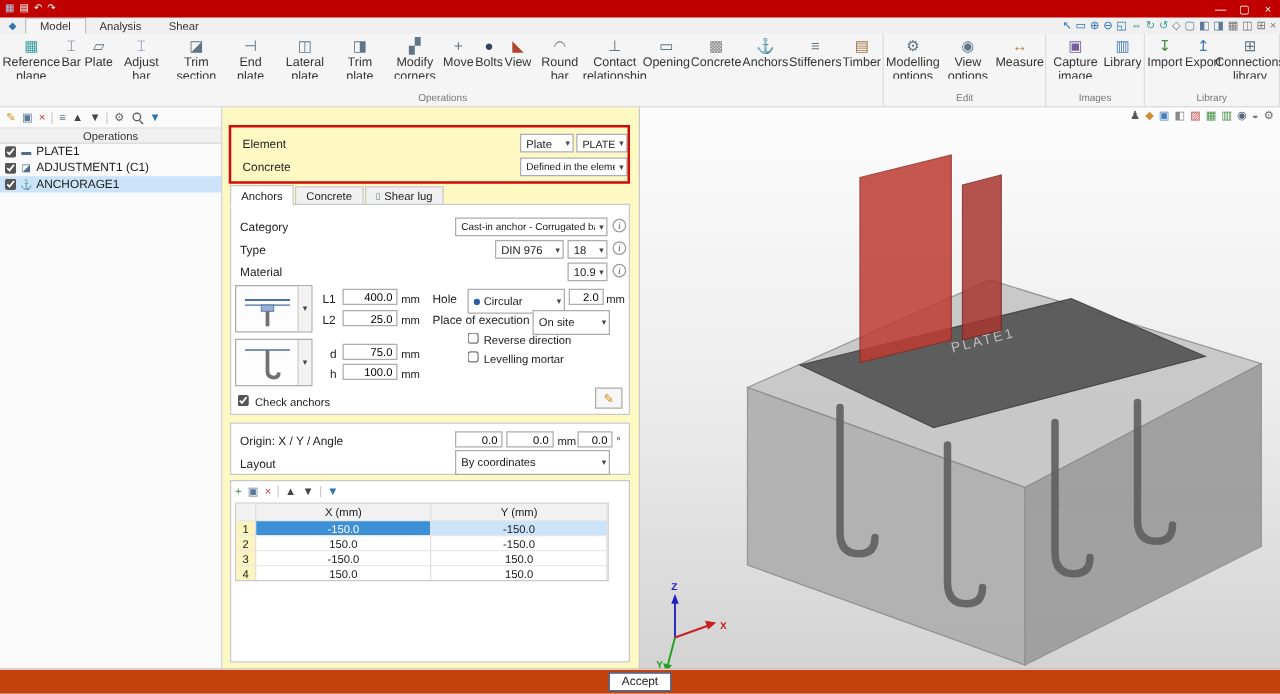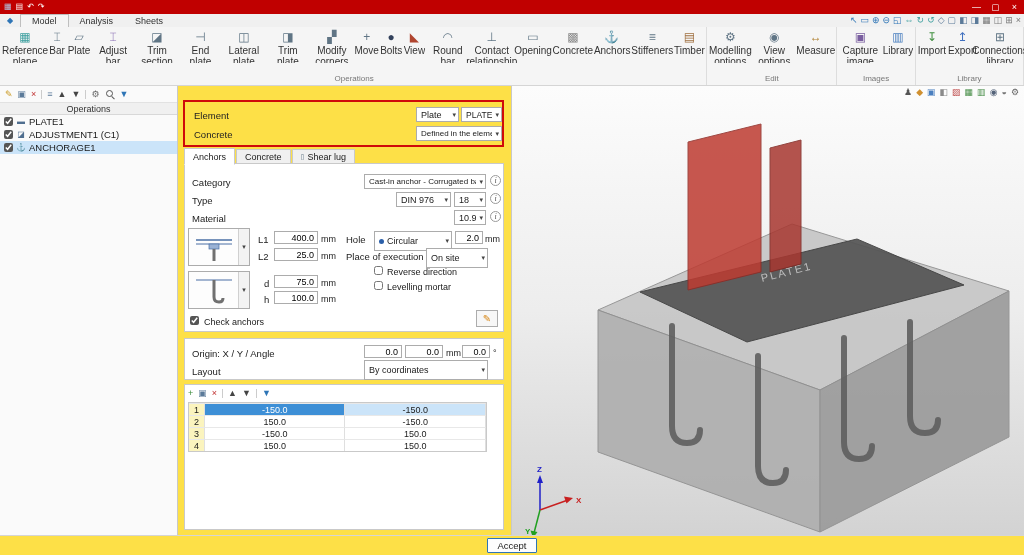--- a/index.html
+++ b/index.html
@@ -36,21 +36,21 @@
   #ops-panel{position:absolute;left:0;top:86px;width:178px;height:449px;background:#FAFAFA;border-right:1px solid #C8C8C8}
   #ops-toolbar{display:flex;align-items:center;gap:5px;padding:2px 5px;height:16px}
   .sep{width:1px;height:9px;background:#CCC;display:inline-block}
   #ops-header{height:13px;background:#F0F0F0;border-top:1px solid #E2E2E2;border-bottom:1px solid #D8D8D8;font-size:9px;color:#333;display:flex;align-items:center;justify-content:center}
   .tree-item{display:flex;align-items:center;gap:3px;height:13px;padding-left:4px;font-size:9.5px}
   .tree-item.selected{background:#CBE4F9}
   .tree-icon{font-size:8px;width:10px;text-align:center;line-height:1}
   input[type=checkbox]{width:9px;height:9px;margin:0;accent-color:#555}
 
   
-  #prop-panel{position:absolute;left:178px;top:86px;width:334px;height:449px;background:#fde047;border-right:1px solid #C8C8C8}
+  #prop-panel{position:absolute;left:178px;top:86px;width:334px;height:449px;background:#fef9c3;border-right:1px solid #C8C8C8}
   .lbl{position:absolute;font-size:9.5px;color:#222;white-space:nowrap}
   .combo{position:absolute;height:15px;border:1px solid #ACACAC;background:#fff;display:flex;align-items:center;font-size:9px;padding:0 2px 0 4px;overflow:hidden;white-space:nowrap}
   .combo::after{content:"▾";margin-left:auto;font-size:7px;color:#444;padding-left:3px}
   .combo-sm{height:20px}
   .combo span{overflow:hidden;white-space:nowrap}
   .inp{position:absolute;height:13px;border:1px solid #ACACAC;font-size:9px;text-align:right;padding:0 3px;font-family:"Liberation Sans",sans-serif;background:#fff}
   .unit{position:absolute;font-size:9px;color:#222}
   .info{position:absolute;width:11px;height:11px;border:1px solid #9A9A9A;border-radius:50%;font-size:8px;color:#555;display:flex;align-items:center;justify-content:center;font-family:"Liberation Serif",serif;font-style:italic}
   .info::before{content:"i"}
   .groupbox{position:absolute;border:1px solid #C9C9C9;background:#fff}
@@ -83,21 +83,21 @@
   .cell-sel-sub{background:#CBE4F9}
   .shape-magnifier{position:relative;width:10px;height:10px;display:inline-block}
   .shape-magnifier::before{content:"";position:absolute;left:1px;top:1px;width:5px;height:5px;border:1px solid #555;border-radius:50%}
   .shape-magnifier::after{content:"";position:absolute;left:7px;top:7px;width:4px;height:1px;background:#555;transform:rotate(45deg);transform-origin:0 0}
 
   
   #viewport{position:absolute;left:512px;top:86px;width:512px;height:449px;background:linear-gradient(180deg,#FCFCFC 0%,#EDEDED 50%,#D3D3D3 100%);overflow:hidden}
   #viewport-toolbar{position:absolute;top:2px;right:5px;display:flex;gap:4px;align-items:center;z-index:3}
 
   
-  #footer{position:absolute;left:0;top:535px;width:1024px;height:20px;background:#fde047;border-top:1px solid #D5D5D5}
+  #footer{position:absolute;left:0;top:535px;width:1024px;height:20px;background:#c2410c;border-top:1px solid #D5D5D5}
   #accept-btn{position:absolute;left:487px;top:2px;width:50px;height:15px;background:#FDFDFD;border:1px solid #2E75B6;font-size:9.5px;display:flex;align-items:center;justify-content:center;border-radius:1px}
 </style>
 </head>
 <body>
 
 <div id="titlebar">
   <div id="titlebar-icons">
       <span class="tb-icon" style="color: rgb(175, 203, 235);">▦</span>
       <span class="tb-icon" style="color: rgb(255, 255, 255);">▤</span>
       <span class="tb-icon" style="color: rgb(255, 255, 255);">↶</span>
@@ -108,21 +108,21 @@
     <div class="win-btn">▢</div>
     <div class="win-btn">×</div>
   </div>
 </div>
 
 <div id="menurow">
   <div id="menu-app">◆</div>
   <div id="menu-tabs">
       <div class="menu-tab active">Model</div>
       <div class="menu-tab">Analysis</div>
-      <div class="menu-tab">Sheets</div>
+      <div class="menu-tab">Shear</div>
     </div>
 </div>
 <div id="view-toolbar">
     <span class="mini-icon" style="color: rgb(46, 117, 182);">↖</span>
     <span class="mini-icon" style="color: rgb(46, 117, 182);">▭</span>
     <span class="mini-icon" style="color: rgb(46, 117, 182);">⊕</span>
     <span class="mini-icon" style="color: rgb(46, 117, 182);">⊖</span>
     <span class="mini-icon" style="color: rgb(46, 117, 182);">◱</span>
     <span class="mini-icon" style="color: rgb(58, 158, 158);">⇔</span>
     <span class="mini-icon" style="color: rgb(58, 158, 158);">↻</span>
@@ -428,20 +428,25 @@
       <span class="tt-icon" style="color: rgb(63, 143, 63);">+</span>
       <span class="tt-icon" style="color: rgb(91, 122, 153);">▣</span>
       <span class="tt-icon" style="color: rgb(192, 48, 48);">×</span>
       <span class="sep"></span>
       <span class="tt-icon" style="color: rgb(68, 68, 68);">▲</span>
       <span class="tt-icon" style="color: rgb(68, 68, 68);">▼</span>
       <span class="sep"></span>
       <span class="tt-icon" style="color: rgb(46, 117, 182);">▼</span>
     </div>
   <div id="coord-table">
+      <div class="trow header">
+        <div class="tcell c-idx"></div>
+        <div class="tcell c-val">X (mm)</div>
+        <div class="tcell c-val">Y (mm)</div>
+      </div>
       <div class="trow selected">
         <div class="tcell c-idx">1</div>
         <div class="tcell c-val cell-sel-main">-150.0</div>
         <div class="tcell c-val cell-sel-sub">-150.0</div>
       </div>
       <div class="trow">
         <div class="tcell c-idx">2</div>
         <div class="tcell c-val">150.0</div>
         <div class="tcell c-val">-150.0</div>
       </div>

